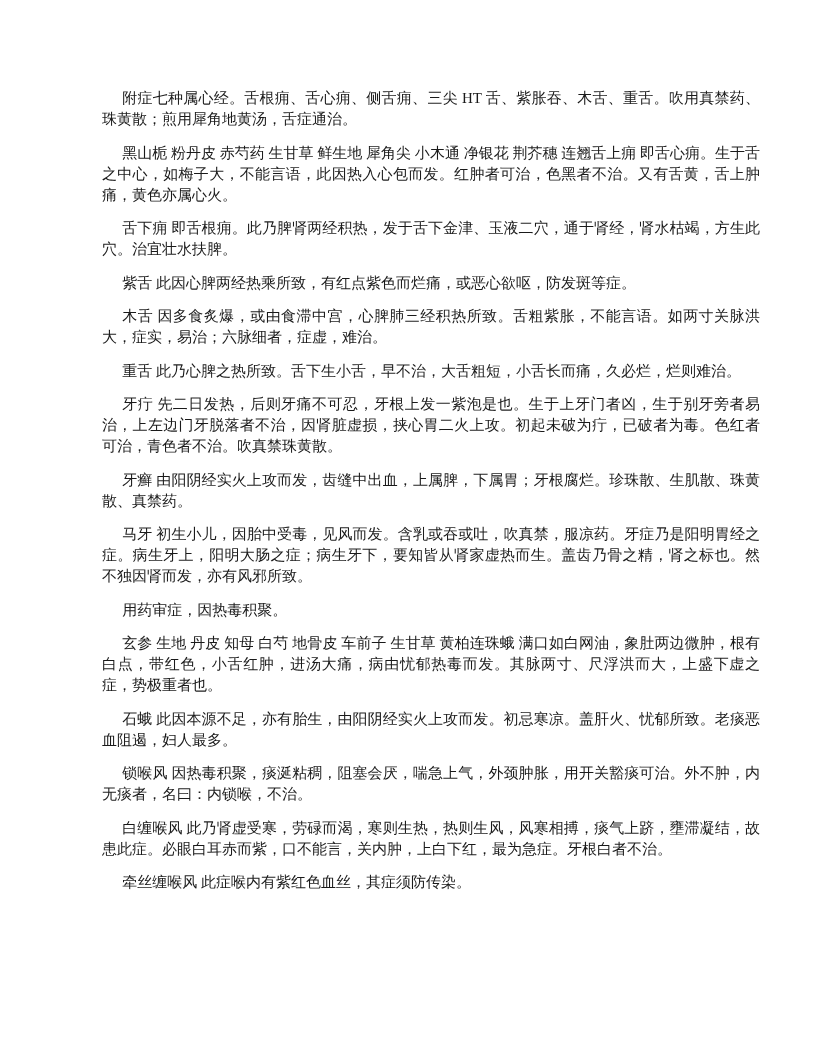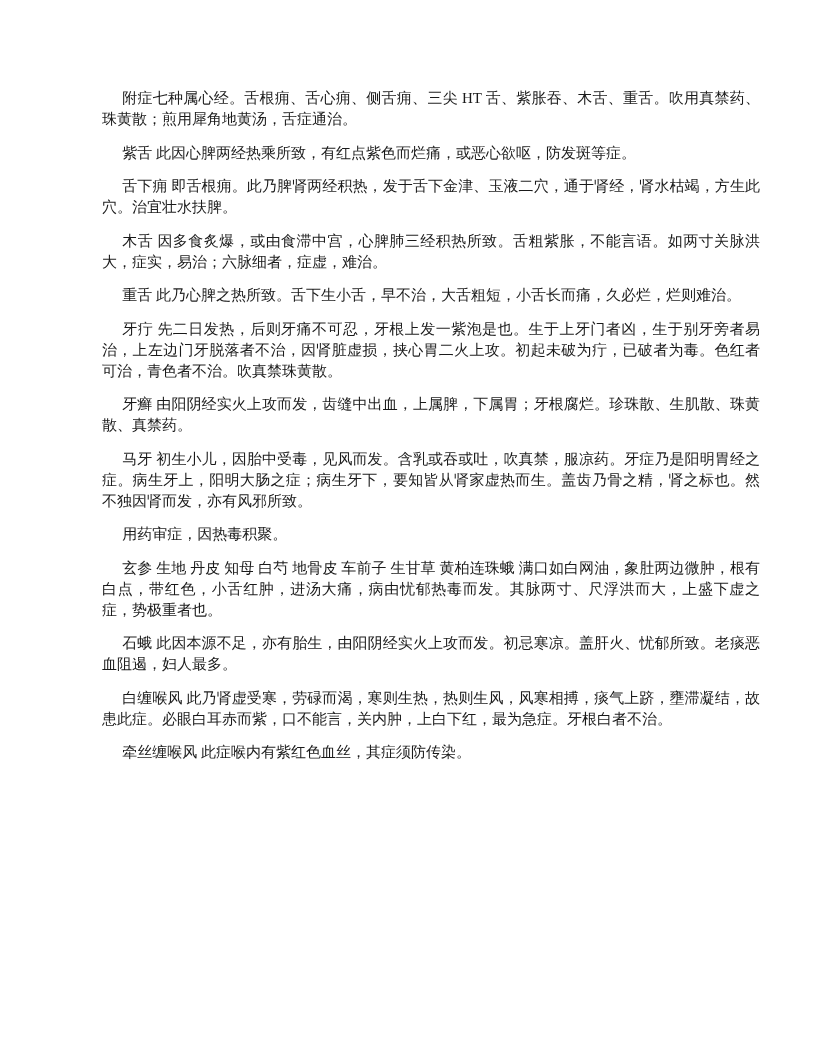--- a/index.html
+++ b/index.html
@@ -28,25 +28,27 @@
     text-indent: 1.35em;
     text-align: justify;
     word-break: break-all;
   }
 </style>
 </head>
 <body>
 
 <div class="page">
   <p>附症七种属心经。舌根痈、舌心痈、侧舌痈、三尖 HT 舌、紫胀吞、木舌、重舌。吹用真禁药、珠黄散；煎用犀角地黄汤，舌症通治。</p>
+  <p>黑山栀 粉丹皮 赤芍药 生甘草 鲜生地 犀角尖 小木通 净银花 荆芥穗 连翘舌上痈 即舌心痈。生于舌之中心，如梅子大，不能言语，此因热入心包而发。红肿者可治，色黑者不治。又有舌黄，舌上肿痛，黄色亦属心火。</p>
+  <p>舌下痈 即舌根痈。此乃脾肾两经积热，发于舌下金津、玉液二穴，通于肾经，肾水枯竭，方生此穴。治宜壮水扶脾。</p>
   <p>紫舌 此因心脾两经热乘所致，有红点紫色而烂痛，或恶心欲呕，防发斑等症。</p>
-  <p>舌下痈 即舌根痈。此乃脾肾两经积热，发于舌下金津、玉液二穴，通于肾经，肾水枯竭，方生此穴。治宜壮水扶脾。</p>
   <p>木舌 因多食炙爆，或由食滞中宫，心脾肺三经积热所致。舌粗紫胀，不能言语。如两寸关脉洪大，症实，易治；六脉细者，症虚，难治。</p>
   <p>重舌 此乃心脾之热所致。舌下生小舌，早不治，大舌粗短，小舌长而痛，久必烂，烂则难治。</p>
   <p>牙疔 先二日发热，后则牙痛不可忍，牙根上发一紫泡是也。生于上牙门者凶，生于别牙旁者易治，上左边门牙脱落者不治，因肾脏虚损，挟心胃二火上攻。初起未破为疔，已破者为毒。色红者可治，青色者不治。吹真禁珠黄散。</p>
   <p>牙癣 由阳阴经实火上攻而发，齿缝中出血，上属脾，下属胃；牙根腐烂。珍珠散、生肌散、珠黄散、真禁药。</p>
   <p>马牙 初生小儿，因胎中受毒，见风而发。含乳或吞或吐，吹真禁，服凉药。牙症乃是阳明胃经之症。病生牙上，阳明大肠之症；病生牙下，要知皆从肾家虚热而生。盖齿乃骨之精，肾之标也。然不独因肾而发，亦有风邪所致。</p>
   <p>用药审症，因热毒积聚。</p>
   <p>玄参 生地 丹皮 知母 白芍 地骨皮 车前子 生甘草 黄柏连珠蛾 满口如白网油，象肚两边微肿，根有白点，带红色，小舌红肿，进汤大痛，病由忧郁热毒而发。其脉两寸、尺浮洪而大，上盛下虚之症，势极重者也。</p>
   <p>石蛾 此因本源不足，亦有胎生，由阳阴经实火上攻而发。初忌寒凉。盖肝火、忧郁所致。老痰恶血阻遏，妇人最多。</p>
+  <p>锁喉风 因热毒积聚，痰涎粘稠，阻塞会厌，喘急上气，外颈肿胀，用开关豁痰可治。外不肿，内无痰者，名曰：内锁喉，不治。</p>
   <p>白缠喉风 此乃肾虚受寒，劳碌而渴，寒则生热，热则生风，风寒相搏，痰气上跻，壅滞凝结，故患此症。必眼白耳赤而紫，口不能言，关内肿，上白下红，最为急症。牙根白者不治。</p>
   <p>牵丝缠喉风 此症喉内有紫红色血丝，其症须防传染。</p>
 </div>
 
 </body></html>

